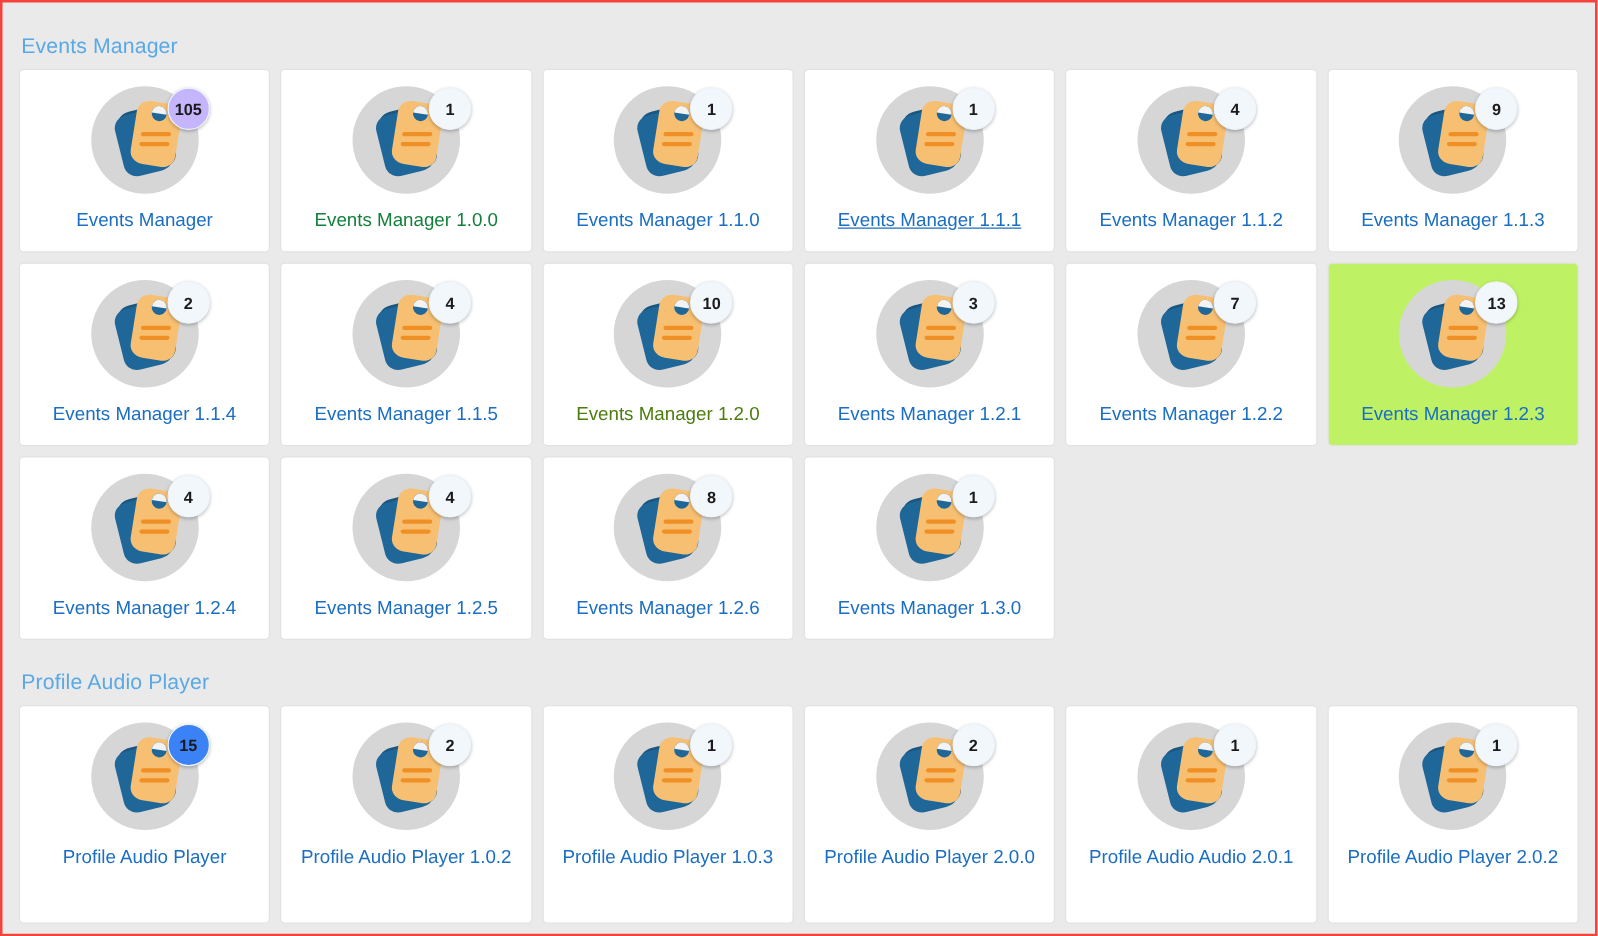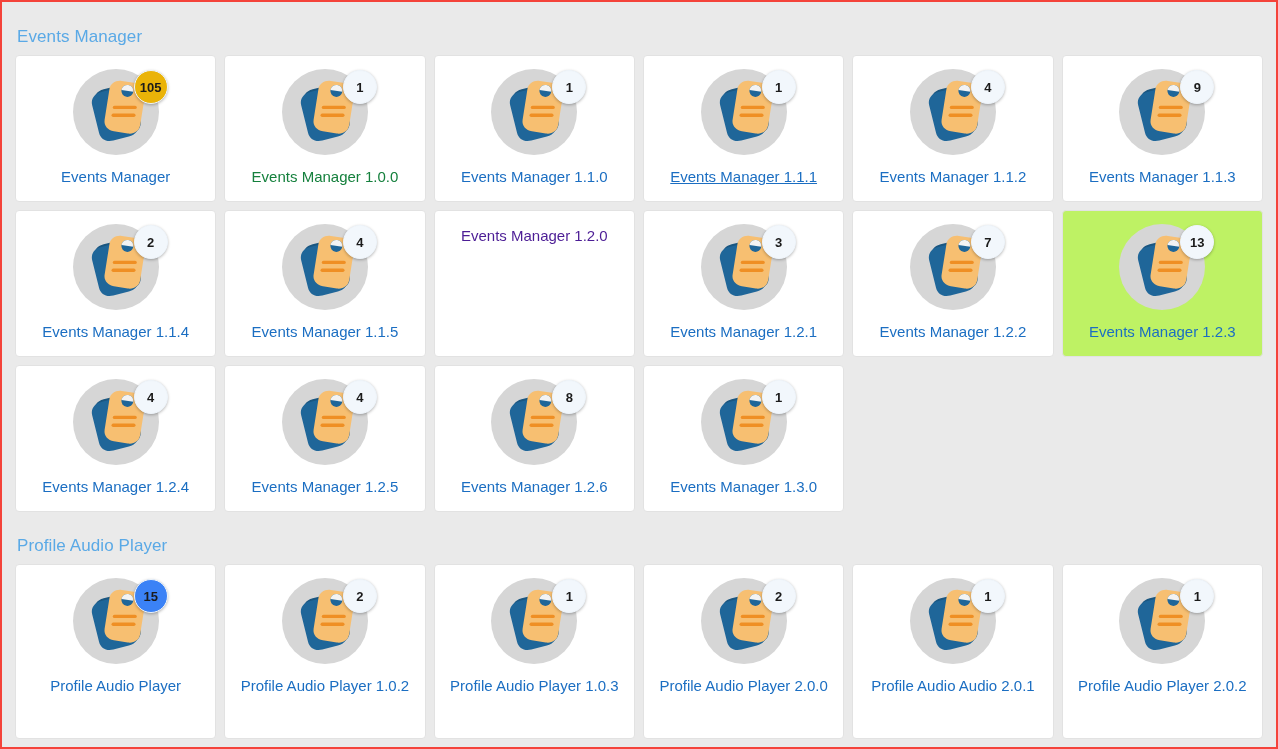--- a/index.html
+++ b/index.html
@@ -116,21 +116,21 @@
           <path class="ic-blue" fill="#1f6699" d="M27 36 C27 29 32 25 39 25 L55 25 C62 25 67 29 67 36 L67 64 C67 71 62 75 55 75 L39 75 C32 75 27 71 27 64 Z"></path>
         </g>
         <g transform="rotate(9 52 48)">
           <path class="ic-orange" fill="#f7bf71" d="M38 27 C38 21 43 17 49 17 L63 17 C69 17 74 21 74 27 L74 58 C74 64 69 68 63 68 L49 68 C43 68 38 64 38 58 Z"></path>
           <path class="ic-hole" fill="#1f6699" d="M50 26 a6 6 0 0 1 12 0 a6 6 0 0 1 -12 0 Z"></path>
           <path class="ic-hole-top" fill="#f3f3f3" d="M50 26 a6 6 0 0 1 12 0 Z"></path>
           <rect class="ic-line" x="44" y="41" width="24" height="3.4" rx="1.7" fill="#ef8f24" transform="rotate(-9 56 42.7)"></rect>
           <rect class="ic-line" x="44" y="49" width="24" height="3.4" rx="1.7" fill="#ef8f24" transform="rotate(-9 56 50.7)"></rect>
         </g>
       </svg>
-      <div class="badge" style="background: #eab308;">105</div>
+      <div class="badge" style="background: #c4b5fd;">105</div>
     </div>
     <div class="card-label" style="color: rgb(27, 110, 194);">Events Manager</div>
   </div>
 
   <div class="card" style="background: rgb(255, 255, 255); border-color: rgb(226, 226, 226);">
     <div class="icon-wrap">
       <svg width="96" height="96" viewBox="0 0 96 96">
         <circle cx="48" cy="48" r="43" class="ic-bg" fill="#d6d6d6"></circle>
         <g transform="rotate(-14 48 50)">
           <path class="ic-blue-dark" fill="#1a5680" d="M30 34 C30 27 35 23 42 23 L58 23 C65 23 70 27 70 34 L70 62 C70 69 65 73 58 73 L42 73 C35 73 30 69 30 62 Z"></path>
@@ -269,21 +269,38 @@
           <rect class="ic-line" x="44" y="41" width="24" height="3.4" rx="1.7" fill="#ef8f24" transform="rotate(-9 56 42.7)"></rect>
           <rect class="ic-line" x="44" y="49" width="24" height="3.4" rx="1.7" fill="#ef8f24" transform="rotate(-9 56 50.7)"></rect>
         </g>
       </svg>
       <div class="badge" style="background: rgb(242, 247, 252);">4</div>
     </div>
     <div class="card-label" style="color: rgb(27, 110, 194);">Events Manager 1.1.5</div>
   </div>
 
   <div class="card" style="background: rgb(255, 255, 255); border-color: rgb(226, 226, 226);">
-    <div class="card-label" style="color: #4c1d95;">Events Manager 1.2.0</div>
+    <div class="icon-wrap">
+      <svg width="96" height="96" viewBox="0 0 96 96">
+        <circle cx="48" cy="48" r="43" class="ic-bg" fill="#d6d6d6"></circle>
+        <g transform="rotate(-14 48 50)">
+          <path class="ic-blue-dark" fill="#1a5680" d="M30 34 C30 27 35 23 42 23 L58 23 C65 23 70 27 70 34 L70 62 C70 69 65 73 58 73 L42 73 C35 73 30 69 30 62 Z"></path>
+          <path class="ic-blue" fill="#1f6699" d="M27 36 C27 29 32 25 39 25 L55 25 C62 25 67 29 67 36 L67 64 C67 71 62 75 55 75 L39 75 C32 75 27 71 27 64 Z"></path>
+        </g>
+        <g transform="rotate(9 52 48)">
+          <path class="ic-orange" fill="#f7bf71" d="M38 27 C38 21 43 17 49 17 L63 17 C69 17 74 21 74 27 L74 58 C74 64 69 68 63 68 L49 68 C43 68 38 64 38 58 Z"></path>
+          <path class="ic-hole" fill="#1f6699" d="M50 26 a6 6 0 0 1 12 0 a6 6 0 0 1 -12 0 Z"></path>
+          <path class="ic-hole-top" fill="#f3f3f3" d="M50 26 a6 6 0 0 1 12 0 Z"></path>
+          <rect class="ic-line" x="44" y="41" width="24" height="3.4" rx="1.7" fill="#ef8f24" transform="rotate(-9 56 42.7)"></rect>
+          <rect class="ic-line" x="44" y="49" width="24" height="3.4" rx="1.7" fill="#ef8f24" transform="rotate(-9 56 50.7)"></rect>
+        </g>
+      </svg>
+      <div class="badge" style="background: rgb(242, 247, 252);">10</div>
+    </div>
+    <div class="card-label" style="color: #4d7c0f;">Events Manager 1.2.0</div>
   </div>
 
   <div class="card" style="background: rgb(255, 255, 255); border-color: rgb(226, 226, 226);">
     <div class="icon-wrap">
       <svg width="96" height="96" viewBox="0 0 96 96">
         <circle cx="48" cy="48" r="43" class="ic-bg" fill="#d6d6d6"></circle>
         <g transform="rotate(-14 48 50)">
           <path class="ic-blue-dark" fill="#1a5680" d="M30 34 C30 27 35 23 42 23 L58 23 C65 23 70 27 70 34 L70 62 C70 69 65 73 58 73 L42 73 C35 73 30 69 30 62 Z"></path>
           <path class="ic-blue" fill="#1f6699" d="M27 36 C27 29 32 25 39 25 L55 25 C62 25 67 29 67 36 L67 64 C67 71 62 75 55 75 L39 75 C32 75 27 71 27 64 Z"></path>
         </g>

